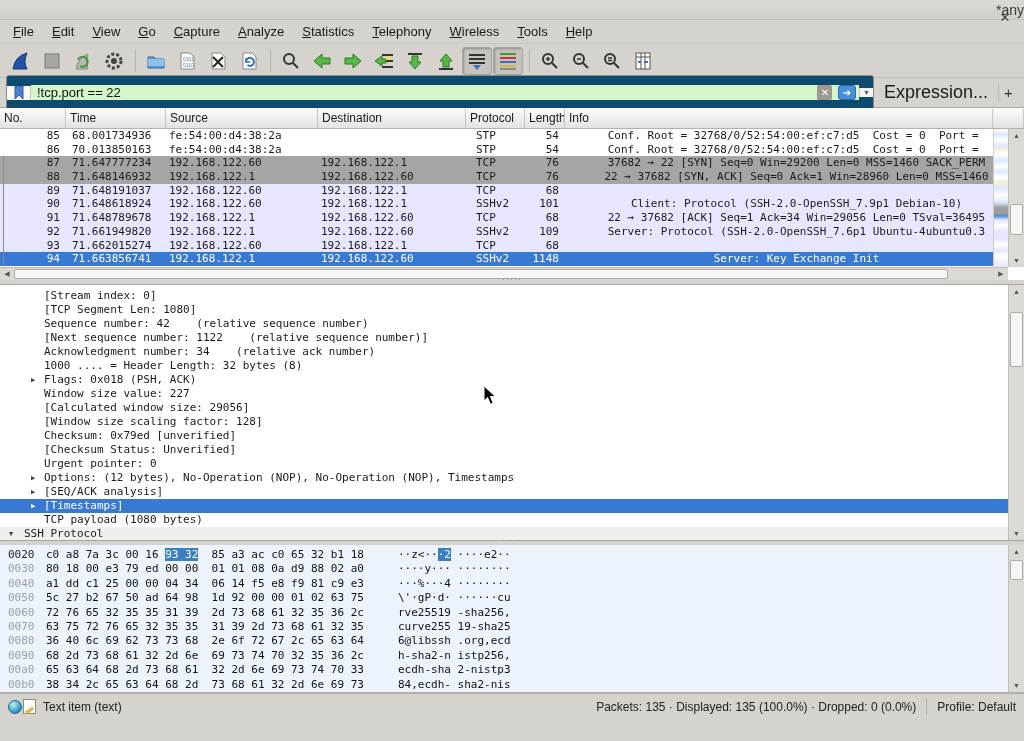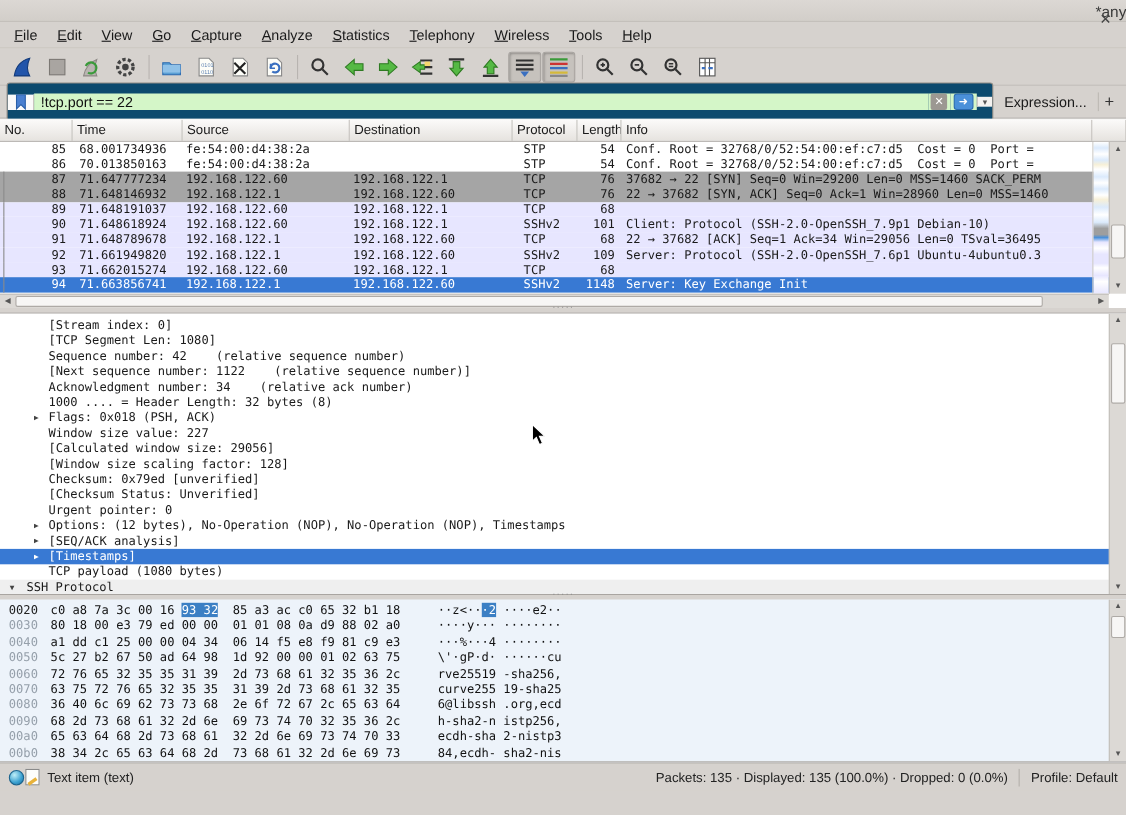--- a/index.html
+++ b/index.html
@@ -25,36 +25,36 @@
   
   .filterbar { height:30px; background:#d6d2ce; display:flex; align-items:center; padding:0 6px; border-bottom:1px solid #a9a5a1; }
   .filter-field { flex:1; height:36px; display:flex; align-items:center; border:1px solid #8d8983; border-radius:3px; background:#0c4a6e; overflow:hidden; }
   .bookmark-btn { width:24px; background:#fbfafa; border-right:1px solid #c9c5c0; display:flex; align-items:center; justify-content:center; }
   .filter-input { flex:1; background:var(--filter_bg,#d4f6c8); border:none; outline:none; font-family:"Liberation Sans",sans-serif; font-size:13px; padding:0 6px; color:#111; }
   .clear-btn { width:20px; background:var(--filter_bg,#d4f6c8); display:flex; align-items:center; justify-content:center; }
   .clear-glyph { width:15px; height:15px; background:#9c9892; color:#fff; border-radius:2px; font-size:10px; line-height:15px; text-align:center; }
   .apply-btn { width:24px; background:var(--filter_bg,#d4f6c8); display:flex; align-items:center; justify-content:center; }
   .apply-glyph { width:18px; height:15px; background:var(--accent_blue,#4a90d9); border:1px solid #2a6ab0; border-radius:3px; color:#fff; font-size:10px; line-height:13px; text-align:center; }
   .combo-caret { width:14px; background:#f4f2f0; border-left:1px solid #c9c5c0; display:flex; align-items:center; justify-content:center; font-size:8px; color:#555; }
-  .expression-btn { padding:0 10px; font-size:13px; color:#1a1a1a; }
+  .expression-btn { padding:0 10px; font-size:18px; color:#1a1a1a; }
   .addfilter-btn { width:20px; text-align:center; font-size:15px; color:#333; border-left:1px solid #bdb9b4; }
 
   
   .packet-pane { height:172px; background:#fff; border-top:1px solid #f8f7f6; position:relative; display:flex; flex-direction:column; }
   .plist-header { height:20px; display:grid; grid-template-columns:66px 100px 152px 148px 59px 40px 1fr 31px; background:linear-gradient(#fbfaf9,#e6e3df); border-bottom:1px solid #b5b2ae; font-size:12px; }
   .plist-header .hc { border-right:1px solid #c6c3bf; padding:2px 0 16px 4px; overflow:hidden; white-space:nowrap; }
   .rows { flex:1; overflow:hidden; position:relative; }
   .prow { height:13.7px; display:grid; grid-template-columns:8px 58px 100px 152px 148px 59px 40px 1fr; font-family:"DejaVu Sans Mono",monospace; font-size:11px; line-height:13.7px; white-space:pre; }
   .prow .c { overflow:hidden; }
   .c.no { text-align:right; padding-right:6px; }
   .c.time { padding-left:6px; }
   .c.src,.c.dst { padding-left:3px; }
   .c.proto { padding-left:10px; }
   .c.len { text-align:right; padding-right:6px; }
-  .c.info { padding-left:4px; }
+  .c.info { padding-left:4px;text-align:center; }
   .prow.plain { background:#fff; }
   .prow.syn { background:var(--syn_row_bg,#a5a5a5); }
   .prow.tcp { background:var(--tcp_row_bg,#e7e6ff); }
   .prow.selected { background:var(--selected_row_bg,#3879d3); color:#fff; }
   .gutter { position:relative; }
   .gutter.conv::before { content:""; position:absolute; left:3px; top:0; bottom:0; width:1px; background:#8a8a8a; }
   .minimap { position:absolute; right:16px; top:20px; width:15px; bottom:13px; border-left:1px solid #cfccc8;
     background:linear-gradient(#ffffff 0%, #dbeafc 4%, #ffffff 8%, #dbeafc 12%, #f7f0d8 15%, #ffffff 18%, #dbeafc 23%, #ffffff 27%, #dbeafc 31%, #ffffff 35%, #f7f0d8 38%, #dbeafc 43%, #ffffff 48%, #dbeafc 53%, #9e9e9e 57%, #9e9e9e 61%, #4a90d9 63%, #e7e6ff 66%, #ffffff 70%, #e7e6ff 74%, #e7e6ff 80%, #ffffff 83%, #e7e6ff 88%, #ffffff 92%, #e7e6ff 100%); }
   .vscroll { position:absolute; right:0; top:0; bottom:0; width:16px; background:#dcd9d5; border-left:1px solid #c2bfbb; display:flex; flex-direction:column; }
   .vscroll .arr { height:13px; text-align:center; font-size:7px; line-height:13px; color:#555; }

